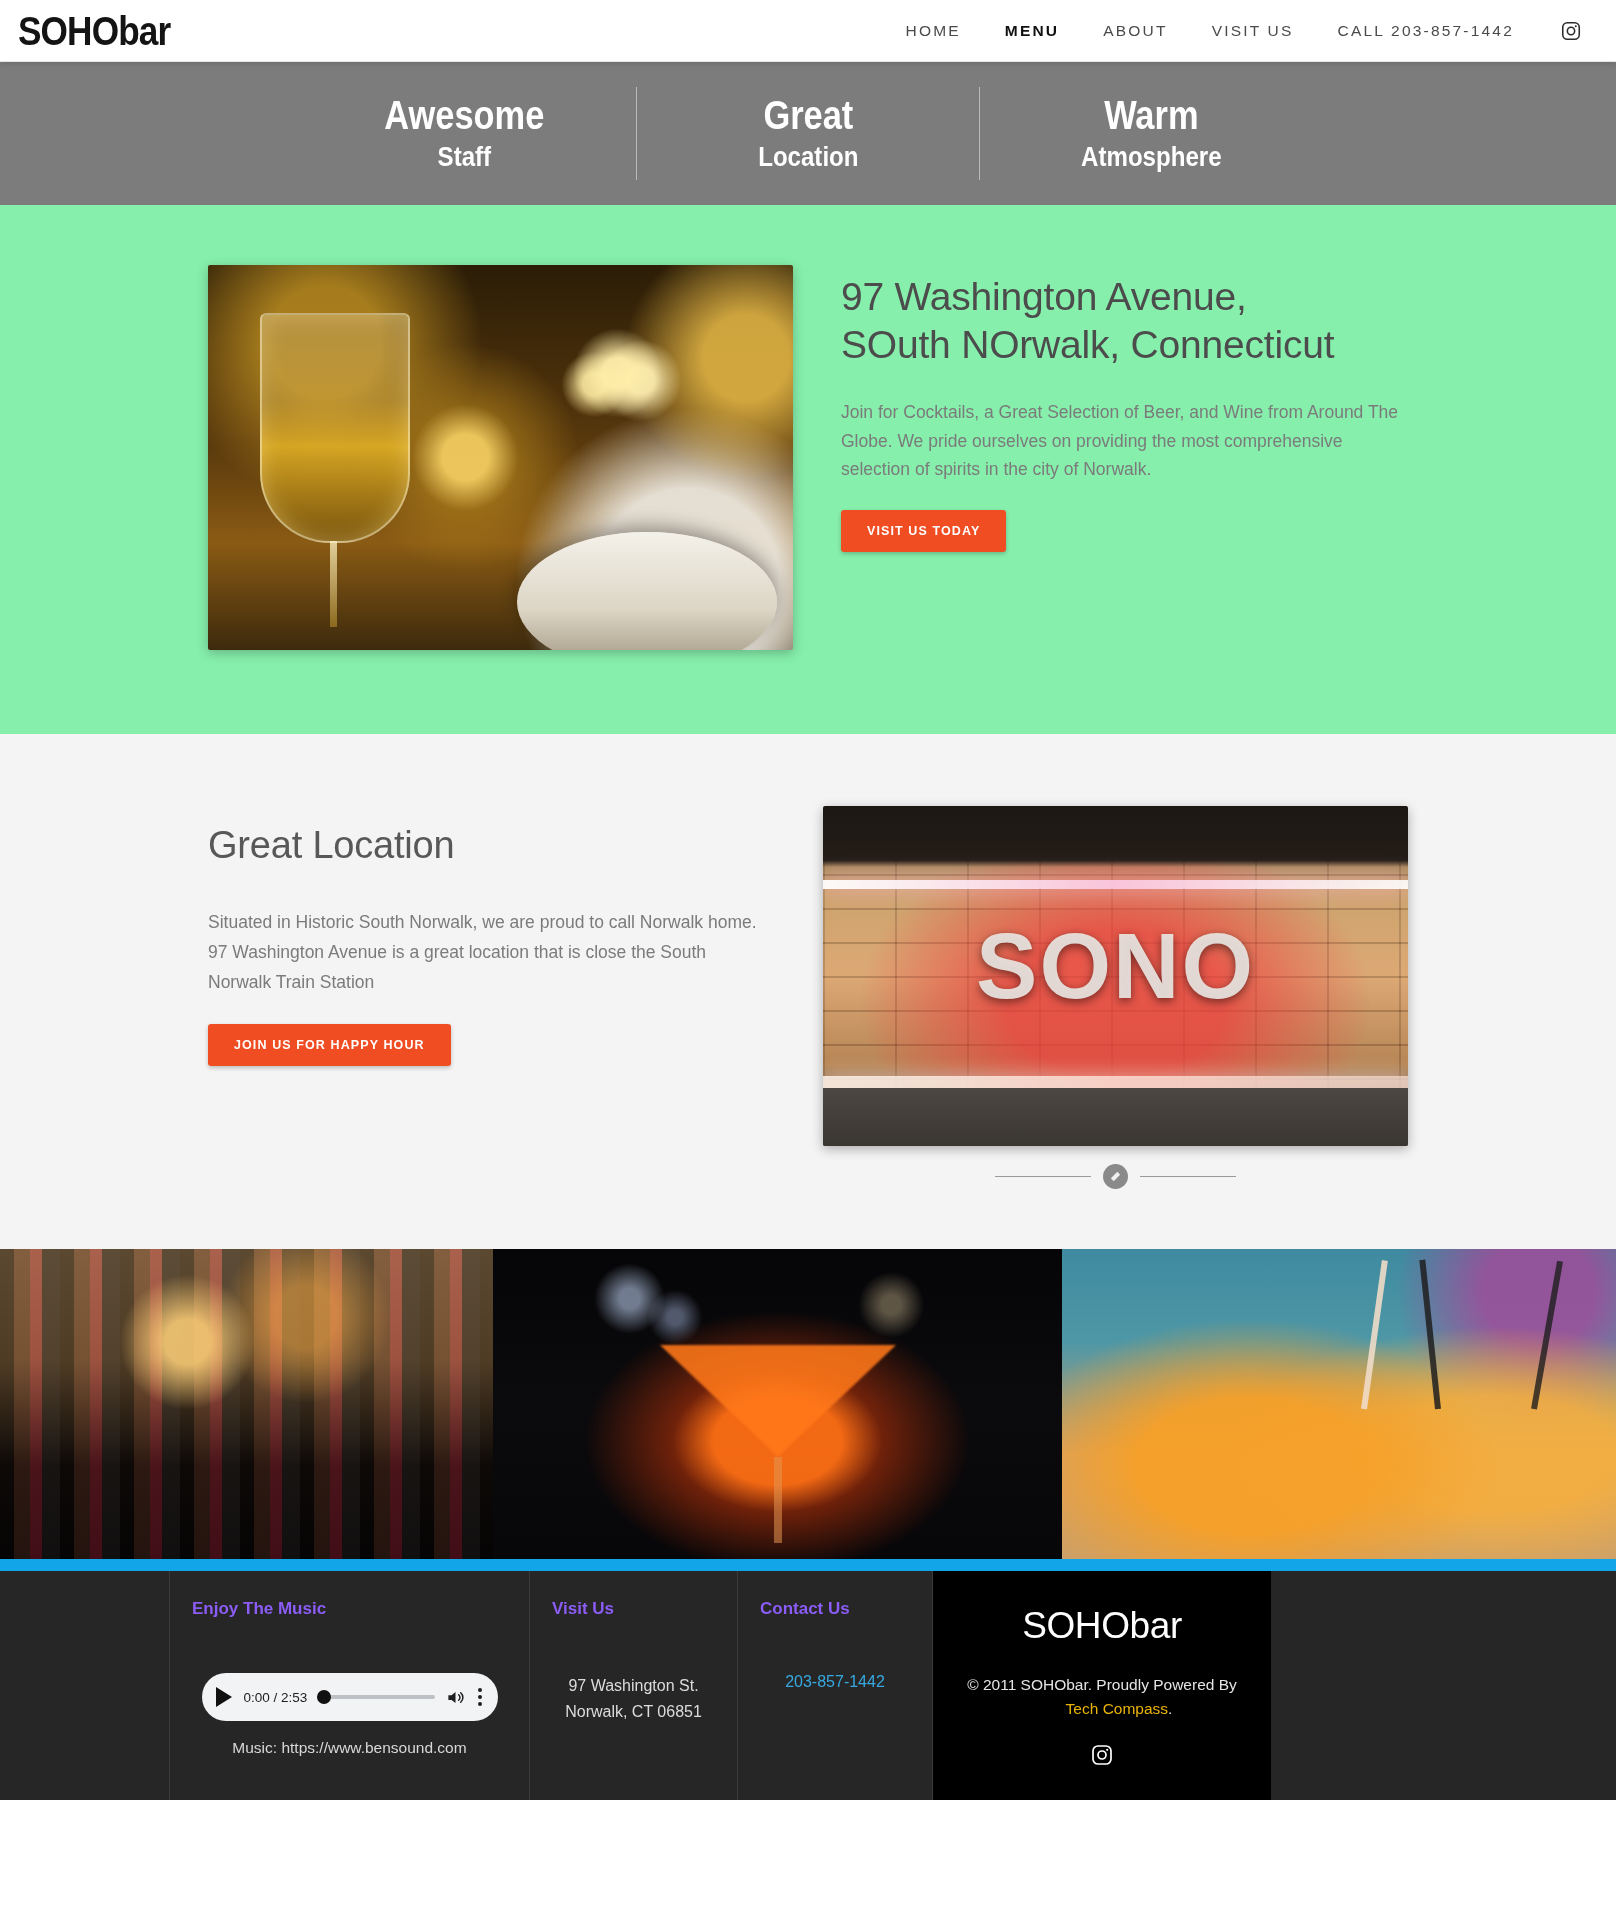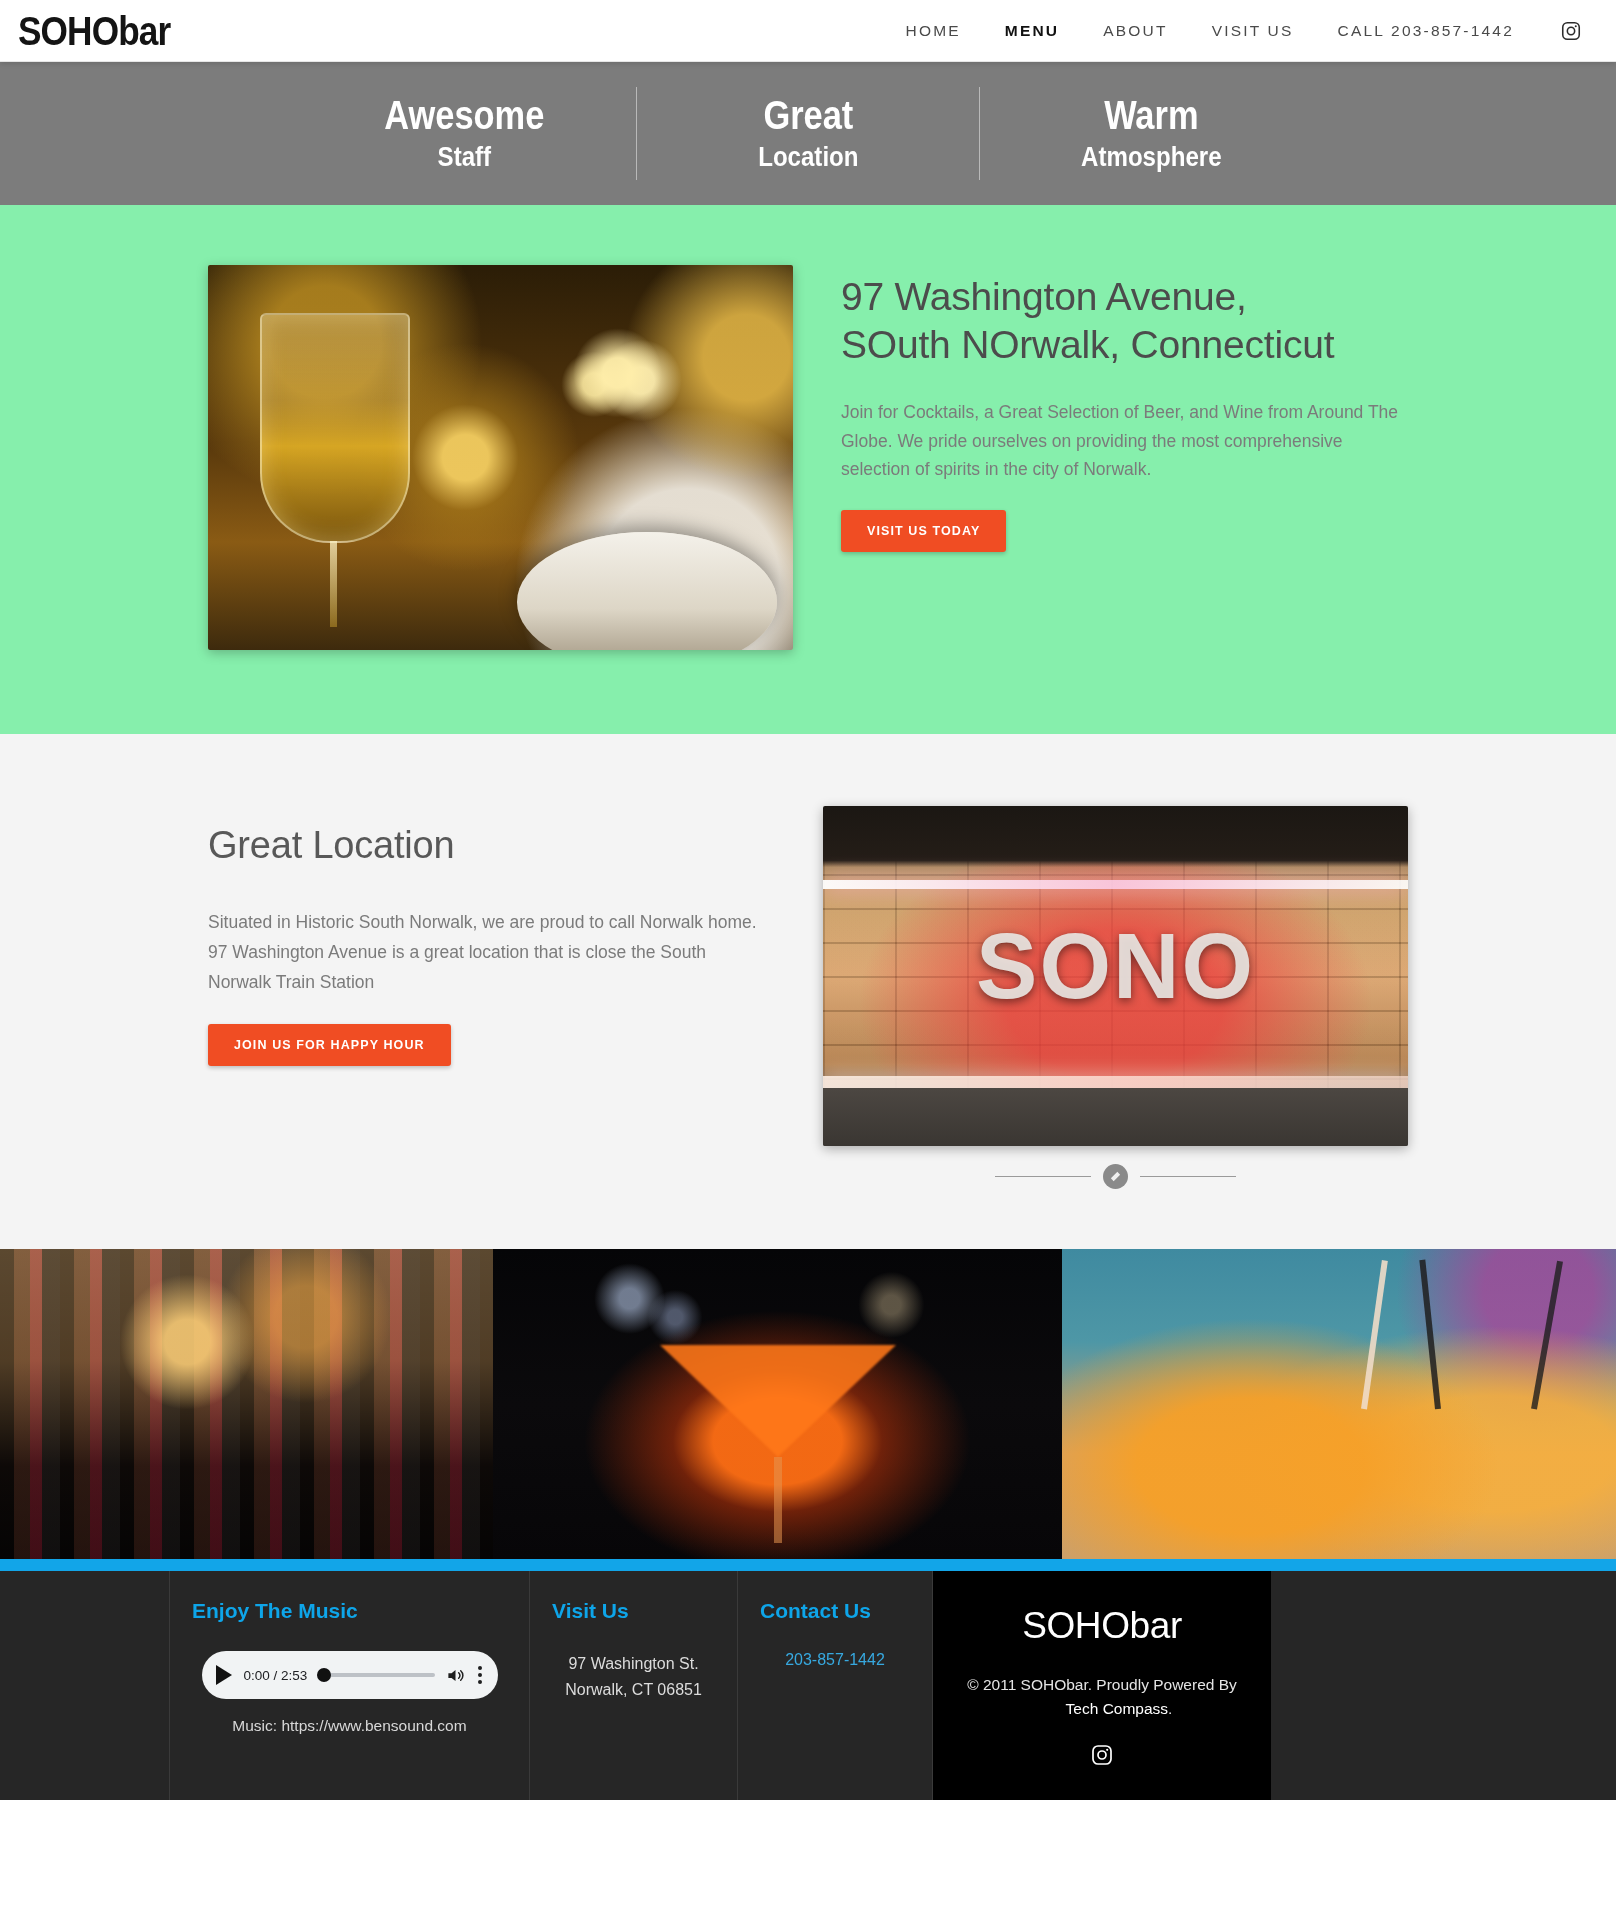--- a/index.html
+++ b/index.html
@@ -343,24 +343,24 @@
   }
   .f-spacer { width: 170px; border-right: 1px solid #3a3a3a; }
   .f-col {
     border-right: 1px solid #3a3a3a;
     padding: 28px 22px 0 22px;
   }
   .f-music { width: 360px; }
   .f-visit { width: 208px; }
   .f-contact { width: 195px; }
   .f-title {
-    color: #0ea5e9;
-    font-size: 21px;
+    color: #8b5cf6;
+    font-size: 17px;
     font-weight: 700;
-    margin-bottom: 28px;
+    margin-bottom: 54px;
   }
   .f-body {
     color: #dcdcdc;
     font-size: 16px;
     font-weight: 300;
     line-height: 1.6;
     text-align: center;
   }
   .f-link { color: #37a9e0; text-decoration: none; font-size: 16px; font-weight: 300; }
   .f-center { text-align: center; }
@@ -429,21 +429,21 @@
     font-weight: 400;
     letter-spacing: -0.4px;
   }
   .f-copy {
     margin-top: 26px;
     color: #e4e4e4;
     font-size: 15.5px;
     font-weight: 300;
     line-height: 1.55;
   }
-  .f-copy a { color: #ffffff; text-decoration: none; margin-left: 34px; }
+  .f-copy a { color: #eab308; text-decoration: none; margin-left: 34px; }
   .f-ig { margin-top: 22px; display: flex; justify-content: center; }
   .f-tail { flex: 1; }
 </style>
 </head>
 <body>
 
 <header class="site-header">
   <div class="brand">SOHObar</div>
   <nav class="main-nav">
     <a class="nav-link" href="#">HOME</a>

